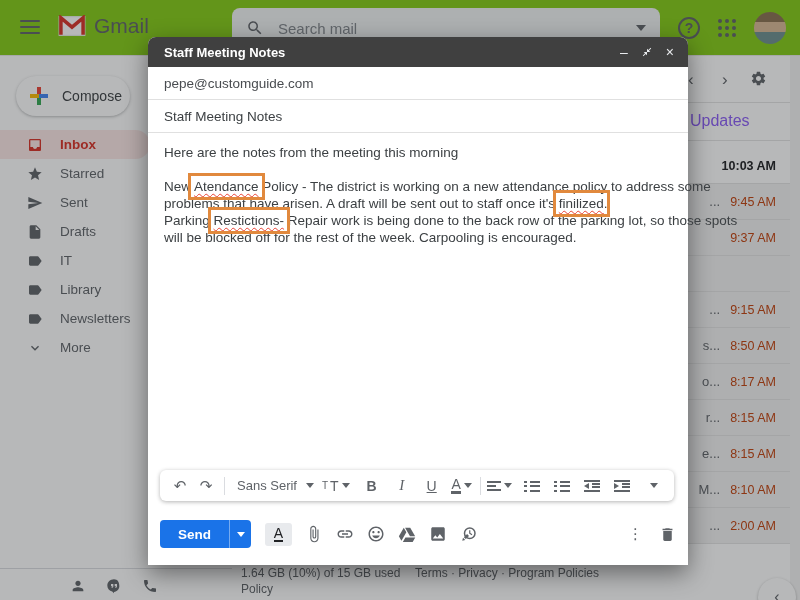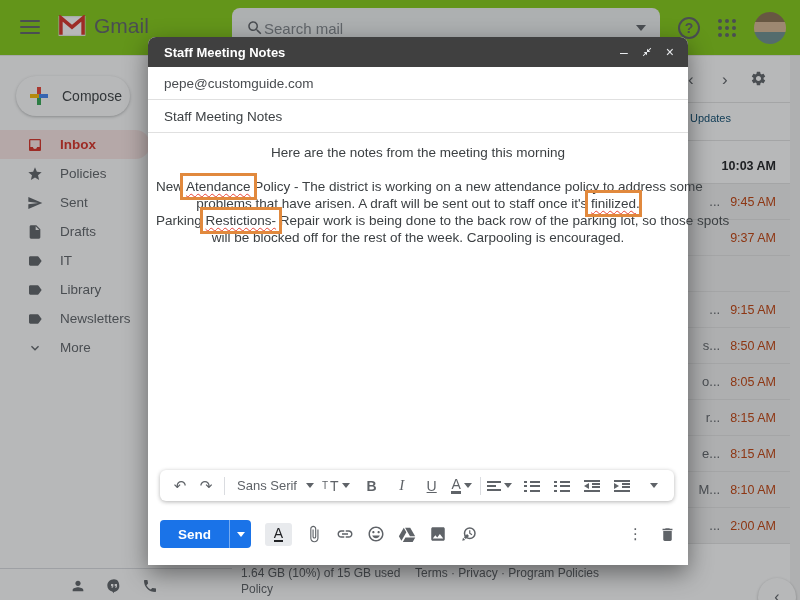--- a/index.html
+++ b/index.html
@@ -6,21 +6,21 @@
   html,body { width:800px; height:600px; overflow:hidden; }
   body { position:relative; font-family:"Liberation Sans","DejaVu Sans",sans-serif; background:#fff; color:#202124; }
   svg { display:block; }
 
   
   .topbar { position:absolute; left:0; top:0; width:800px; height:56px; background:#84cc16; border-bottom:1px solid #e8e8e8; z-index:1; }
   .hamburger { position:absolute; left:20px; top:20px; width:20px; height:14px; display:flex; flex-direction:column; justify-content:space-between; cursor:pointer; }
   .hamburger span { height:2px; background:#5f6368; border-radius:1px; }
   .gmail-logo { position:absolute; left:58px; top:14px; display:flex; align-items:center; gap:8px; }
   .gmail-word { font-size:21px; color:#5f6368; }
-  .searchbar { position:absolute; left:232px; top:8px; width:428px; height:40px; background:#f1f3f4; border-radius:8px; display:flex; align-items:center; padding:0 14px; }
+  .searchbar { position:absolute; left:232px; top:8px; width:428px; height:40px; background:#f1f3f4; border-radius:8px; display:flex; align-items:center; padding:0 14px; gap:14px; }
   .searchbar input { flex:1; border:none; background:transparent; outline:none; font-size:15px; color:#5f6368; font-family:inherit; }
   .searchbar input::placeholder { color:#80868b; }
   .caret { width:0; height:0; border-left:5px solid transparent; border-right:5px solid transparent; border-top:6px solid #5f6368; }
   .top-right { position:absolute; right:14px; top:12px; display:flex; align-items:center; gap:18px; }
   .help-circle { width:22px; height:22px; border:2px solid #5f6368; border-radius:50%; color:#5f6368; font-size:14px; font-weight:bold; display:flex; align-items:center; justify-content:center; }
   .avatar { width:32px; height:32px; border-radius:50%; background:linear-gradient(180deg,#8a7050 0%,#8a7050 30%,#d9b896 30%,#d9b896 62%,#6d8f8f 62%); }
 
   .sidebar { position:absolute; left:0; top:56px; width:150px; bottom:0; background:#fff; z-index:1; }
   .compose-btn { position:absolute; left:16px; top:20px; width:114px; height:40px; background:#fff; border-radius:20px; box-shadow:0 1px 3px rgba(60,64,67,.35); display:flex; align-items:center; gap:14px; padding-left:14px; cursor:pointer; }
   .compose-btn .lbl { font-size:14px; color:#3c4043; font-weight:500; }
@@ -32,21 +32,21 @@
   .nav-item.active .s-icon svg { fill:#d93025; }
 
   .email-list { position:absolute; left:600px; top:148px; width:190px; z-index:1; }
   .email-row { height:36px; display:flex; align-items:center; justify-content:flex-end; gap:10px; padding-right:14px; border-bottom:1px solid #e4e4e4; background:#f2f2f2; cursor:pointer; }
   .email-row.unread { background:#fff; }
   .email-row .frag { font-size:13px; color:#5f6368; }
   .email-row .time { font-size:12.5px; color:#c2410c; white-space:nowrap; }
   .email-row.unread .time { font-weight:bold; color:#202124; }
   .list-topline { position:absolute; left:600px; top:102px; width:200px; height:1px; background:#e3e3e3; z-index:1; }
   .tabline { position:absolute; left:600px; top:140px; width:200px; height:1px; background:#e3e3e3; z-index:1; }
-  .tab-updates { position:absolute; left:690px; top:112px; font-size:11px; color:#0c4a6e; z-index:1; cursor:pointer; }
+  .tab-updates { position:absolute; left:690px; top:112px; font-size:16px; color:#8b5cf6; z-index:1; cursor:pointer; }
   .list-ctrl { position:absolute; top:70px; z-index:1; color:#5f6368; font-size:17px; cursor:pointer; }
   .scroll-band { position:absolute; left:790px; top:56px; width:10px; bottom:0; background:#f4f4f4; z-index:1; }
 
   .footer-divider { position:absolute; left:0; top:568px; width:232px; height:1px; background:#dadce0; z-index:1; }
   .storage { position:absolute; left:241px; top:566px; font-size:12px; color:#5f6368; z-index:1; }
   .manage { position:absolute; left:241px; top:582px; font-size:12px; color:#5f6368; z-index:1; cursor:pointer; }
   .legal { position:absolute; left:415px; top:566px; font-size:12px; color:#5f6368; z-index:1; cursor:pointer; }
   .hangouts-bar { position:absolute; left:70px; top:578px; display:flex; gap:20px; z-index:1; }
   .hangouts-bar svg { width:16px; height:16px; fill:#5f6368; }
   .collapse-btn { position:absolute; left:758px; top:578px; width:38px; height:38px; border-radius:50%; background:#fff; box-shadow:0 1px 3px rgba(0,0,0,.3); display:flex; align-items:center; justify-content:center; color:#5f6368; font-size:16px; z-index:1; cursor:pointer; }
@@ -54,21 +54,21 @@
   .overlay { position:absolute; inset:0; background:rgba(32,33,36,.32); z-index:10; }
 
   
   .compose { position:absolute; left:148px; top:37px; width:540px; height:528px; background:#fff; border-radius:8px 8px 0 0; box-shadow:0 8px 24px rgba(0,0,0,.45); z-index:20; }
   .c-header { height:30px; background:#404040; border-radius:8px 8px 0 0; display:flex; align-items:center; padding:0 14px 0 16px; }
   .c-title { color:#fff; font-size:13px; font-weight:bold; flex:1; }
   .c-controls { display:flex; align-items:center; gap:14px; color:#e8eaed; }
   .c-controls .wc { font-size:14px; line-height:1; cursor:pointer; }
   .c-controls svg { width:10px; height:10px; fill:#e8eaed; cursor:pointer; }
   .c-field { height:33px; display:flex; align-items:center; padding:0 16px; border-bottom:1px solid #e0e0e0; font-size:13.5px; color:#494c50; cursor:text; }
-  .c-body { padding:11px 8px 0; font-size:13.5px; line-height:17px; color:#3c4043; cursor:text;text-align:center; }
+  .c-body { padding:11px 16px 0; font-size:13.5px; line-height:17px; color:#3c4043; cursor:text; }
   .body-line { height:17px; white-space:pre; }
   .misspell { text-decoration-line:underline; text-decoration-style:wavy; text-decoration-color:#e94235; text-decoration-thickness:1px; text-underline-offset:2px; }
   .grammar { text-decoration-line:underline; text-decoration-style:wavy; text-decoration-color:#4285f4; text-decoration-thickness:1px; text-underline-offset:2px; }
   .boxed { outline:3px solid var(--ann, #e1893d); outline-offset:3px; }
 
   .fmt-toolbar { position:absolute; left:12px; right:14px; top:433px; height:31px; background:#fff; border-radius:6px; box-shadow:0 1px 4px rgba(0,0,0,.3); display:flex; align-items:center; padding:0 8px; gap:2px; z-index:2; }
   .tbtn { display:flex; align-items:center; justify-content:center; min-width:24px; height:24px; color:#5f6368; font-size:15px; cursor:pointer; gap:3px; }
   .tdiv { width:1px; height:18px; background:#dadce0; margin:0 4px; }
   .tcaret { width:0; height:0; border-left:4px solid transparent; border-right:4px solid transparent; border-top:5px solid #5f6368; }
   .font-name { font-size:13px; color:#5f6368; padding:0 6px; }
@@ -168,21 +168,21 @@
           </svg>
         </span>
     <span class="s-label">Inbox</span>
   </div>
       <div class="nav-item">
     <span class="s-icon">
           <svg viewBox="0 0 24 24">
             <path d="M12 17.27 18.18 21l-1.64-7.03L22 9.24l-7.19-.61L12 2 9.19 8.63 2 9.24l5.46 4.73L5.82 21z"></path>
           </svg>
         </span>
-    <span class="s-label">Policies</span>
+    <span class="s-label">Starred</span>
   </div>
       <div class="nav-item">
     <span class="s-icon">
           <svg viewBox="0 0 24 24">
             <path d="M2.01 21 23 12 2.01 3 2 10l15 2-15 2z"></path>
           </svg>
         </span>
     <span class="s-label">Sent</span>
   </div>
       <div class="nav-item">
@@ -256,21 +256,21 @@
     <div class="email-row">
     <span class="frag">...</span>
     <span class="time">9:15 AM</span>
   </div>
     <div class="email-row">
     <span class="frag">s...</span>
     <span class="time">8:50 AM</span>
   </div>
     <div class="email-row">
     <span class="frag">o...</span>
-    <span class="time">8:05 AM</span>
+    <span class="time">8:17 AM</span>
   </div>
     <div class="email-row">
     <span class="frag">r...</span>
     <span class="time">8:15 AM</span>
   </div>
     <div class="email-row">
     <span class="frag">e...</span>
     <span class="time">8:15 AM</span>
   </div>
     <div class="email-row">

